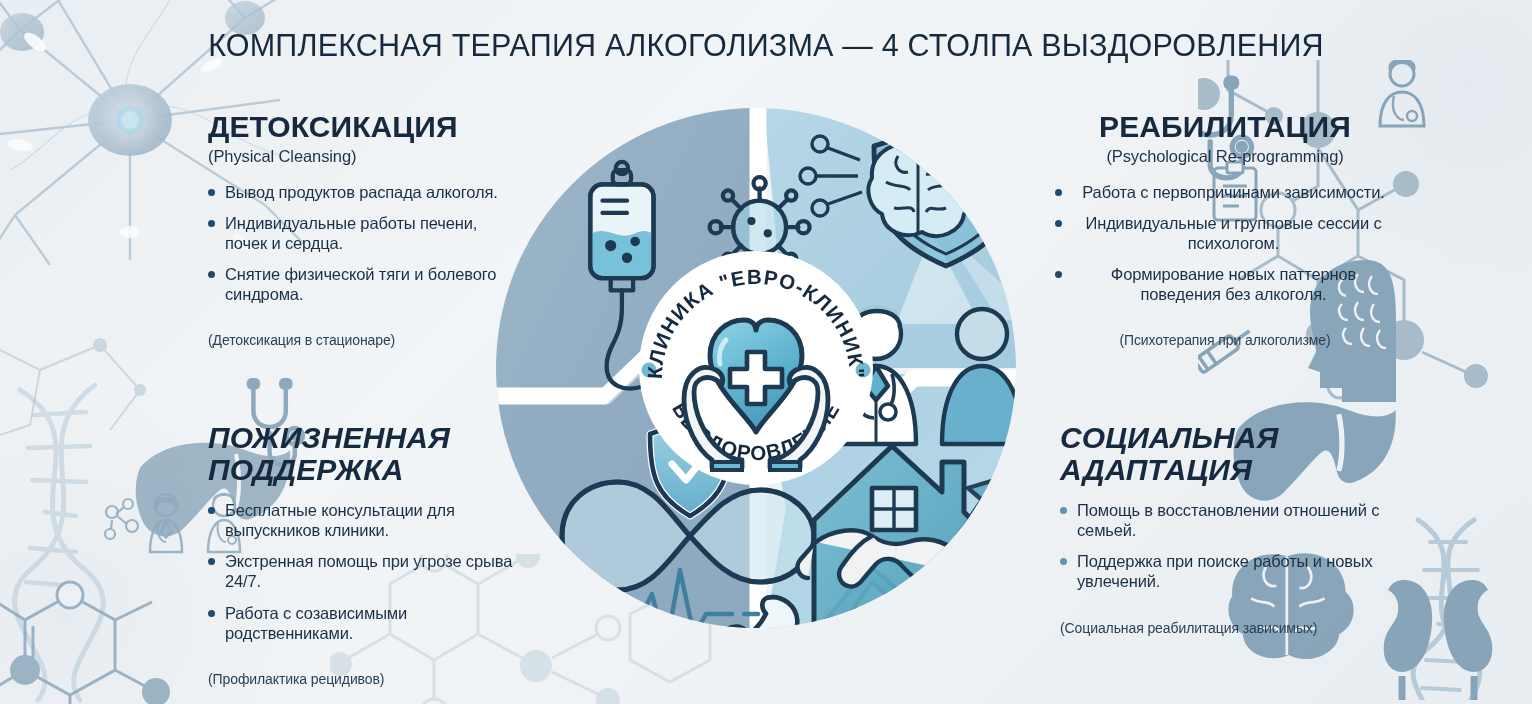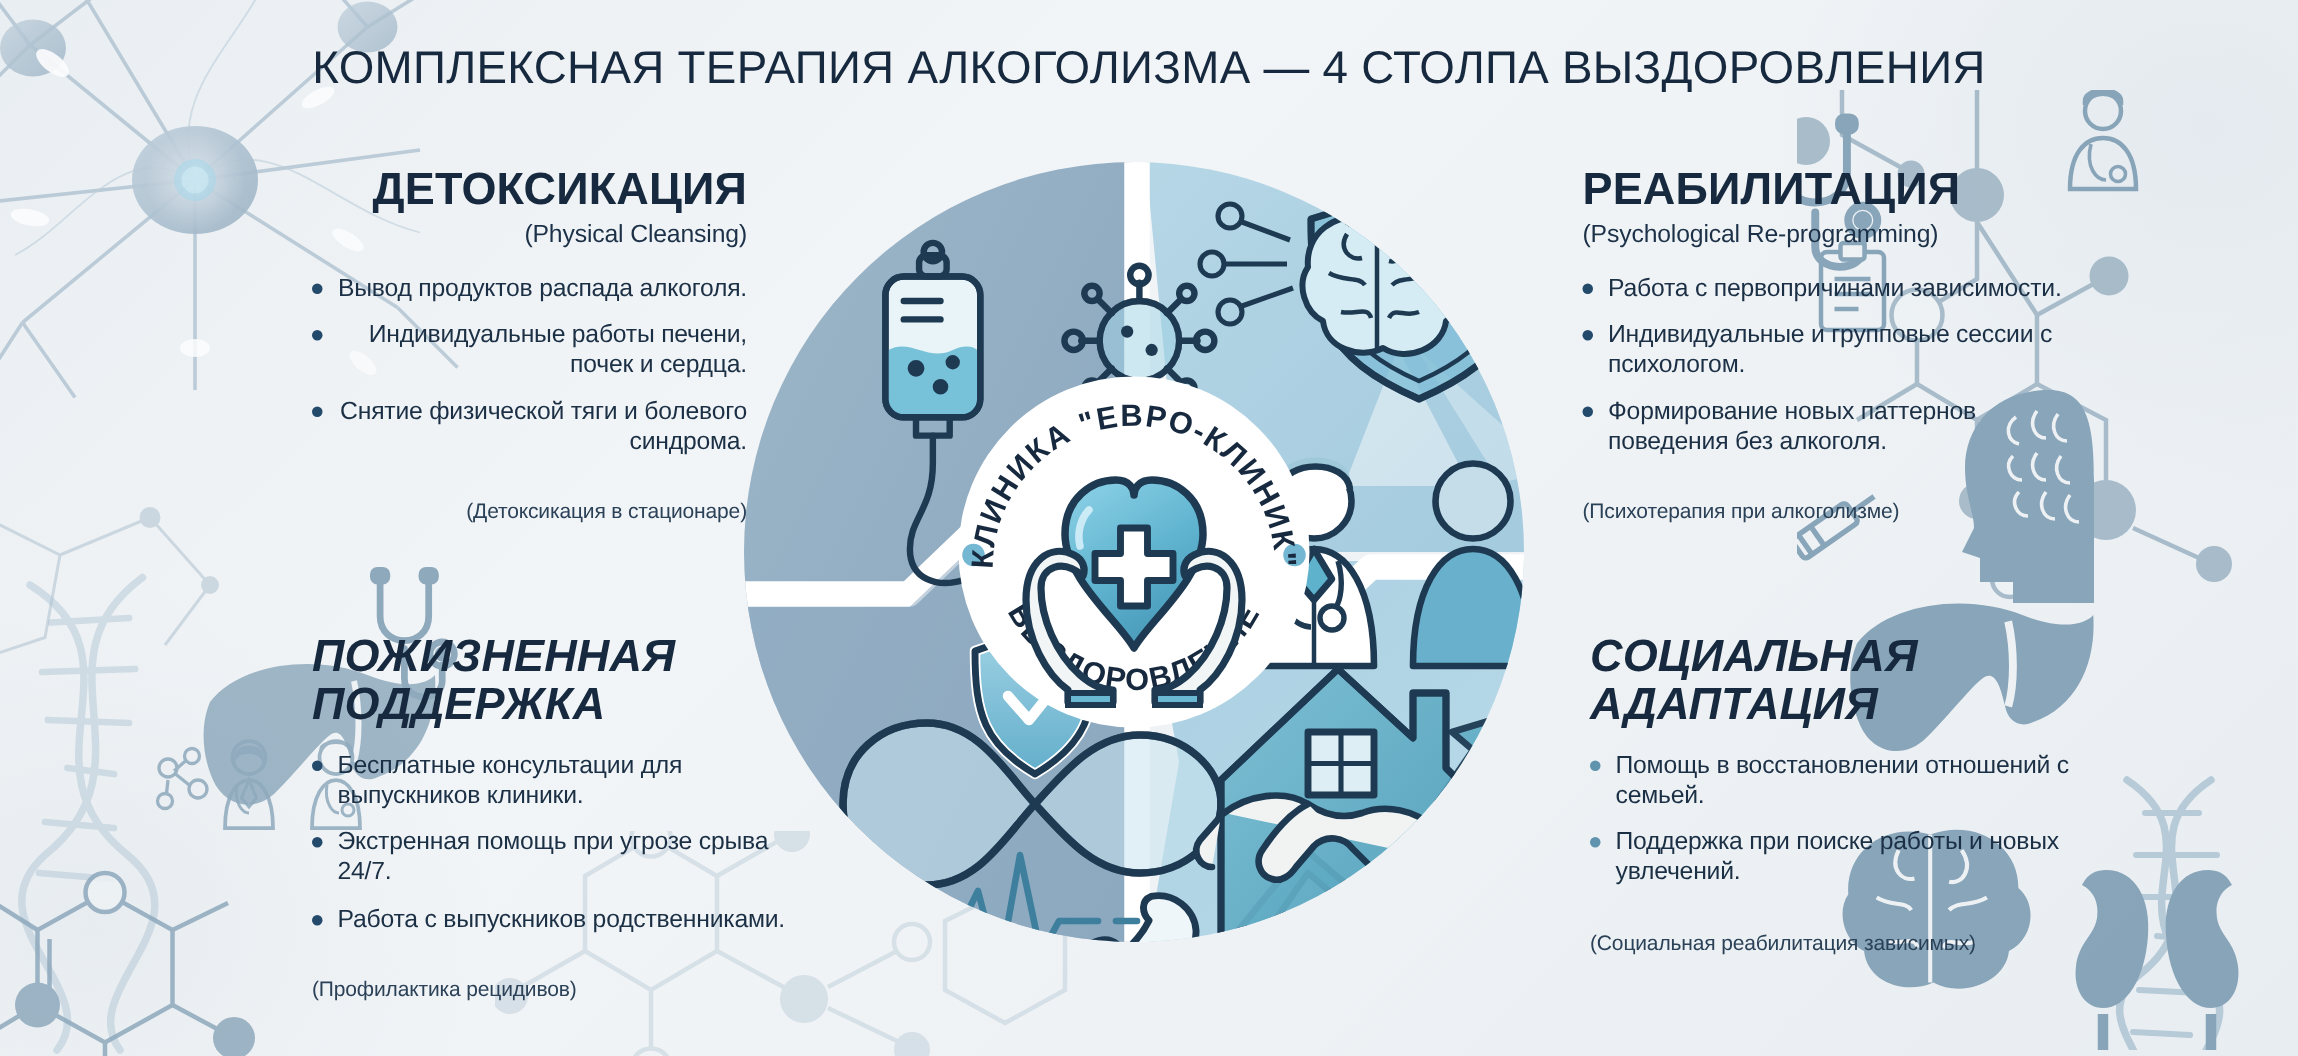--- a/index.html
+++ b/index.html
@@ -51,22 +51,22 @@
     position:relative;padding-left:17px;margin-bottom:11px;
     font-size:16.5px;line-height:1.22;color:#1b2f45;letter-spacing:-.15px;
   }
   ul.bl li::before{
     content:"";position:absolute;left:0;top:7px;
     width:7px;height:7px;border-radius:50%;background:#23496b;
   }
   .note{font-size:14px;color:#2b4157;margin-top:28px;letter-spacing:-.1px;}
 
   
-  #blk-detox{left:208px;top:112px;width:290px;text-align:right;}
-  #blk-rehab{left:1055px;top:112px;width:340px;}
+  #blk-detox{left:208px;top:112px;width:290px;}
+  #blk-rehab{left:1055px;top:112px;width:340px;text-align:center;}
   #blk-support{left:208px;top:422px;width:320px;}
   #blk-social{left:1060px;top:422px;width:330px;}
 
   #blk-social ul.bl li::before,
   #blk-support ul.bl li::before{background:#23496b;}
   #blk-social ul.bl li::before{background:#5f93ae;}
 
   .right-align-sub{white-space:nowrap;}
 </style>
 </head>
@@ -621,21 +621,21 @@
       <li>Формирование новых паттернов поведения без алкоголя.</li>
     </ul>
     <div class="note">(Психотерапия при алкоголизме)</div>
   </div>
 
   <div class="block" id="blk-support">
     <h2 class="bh two-line">ПОЖИЗНЕННАЯ<br>ПОДДЕРЖКА</h2>
     <ul class="bl">
       <li>Бесплатные консультации для выпускников клиники.</li>
       <li>Экстренная помощь при угрозе срыва 24/7.</li>
-      <li>Работа с выпускников родственниками.</li>
+      <li>Работа с созависимыми родственниками.</li>
     </ul>
     <div class="note">(Профилактика рецидивов)</div>
   </div>
 
   <div class="block" id="blk-social">
     <h2 class="bh two-line">СОЦИАЛЬНАЯ<br>АДАПТАЦИЯ</h2>
     <ul class="bl">
       <li>Помощь в восстановлении отношений с семьей.</li>
       <li>Поддержка при поиске работы и новых увлечений.</li>
     </ul>

